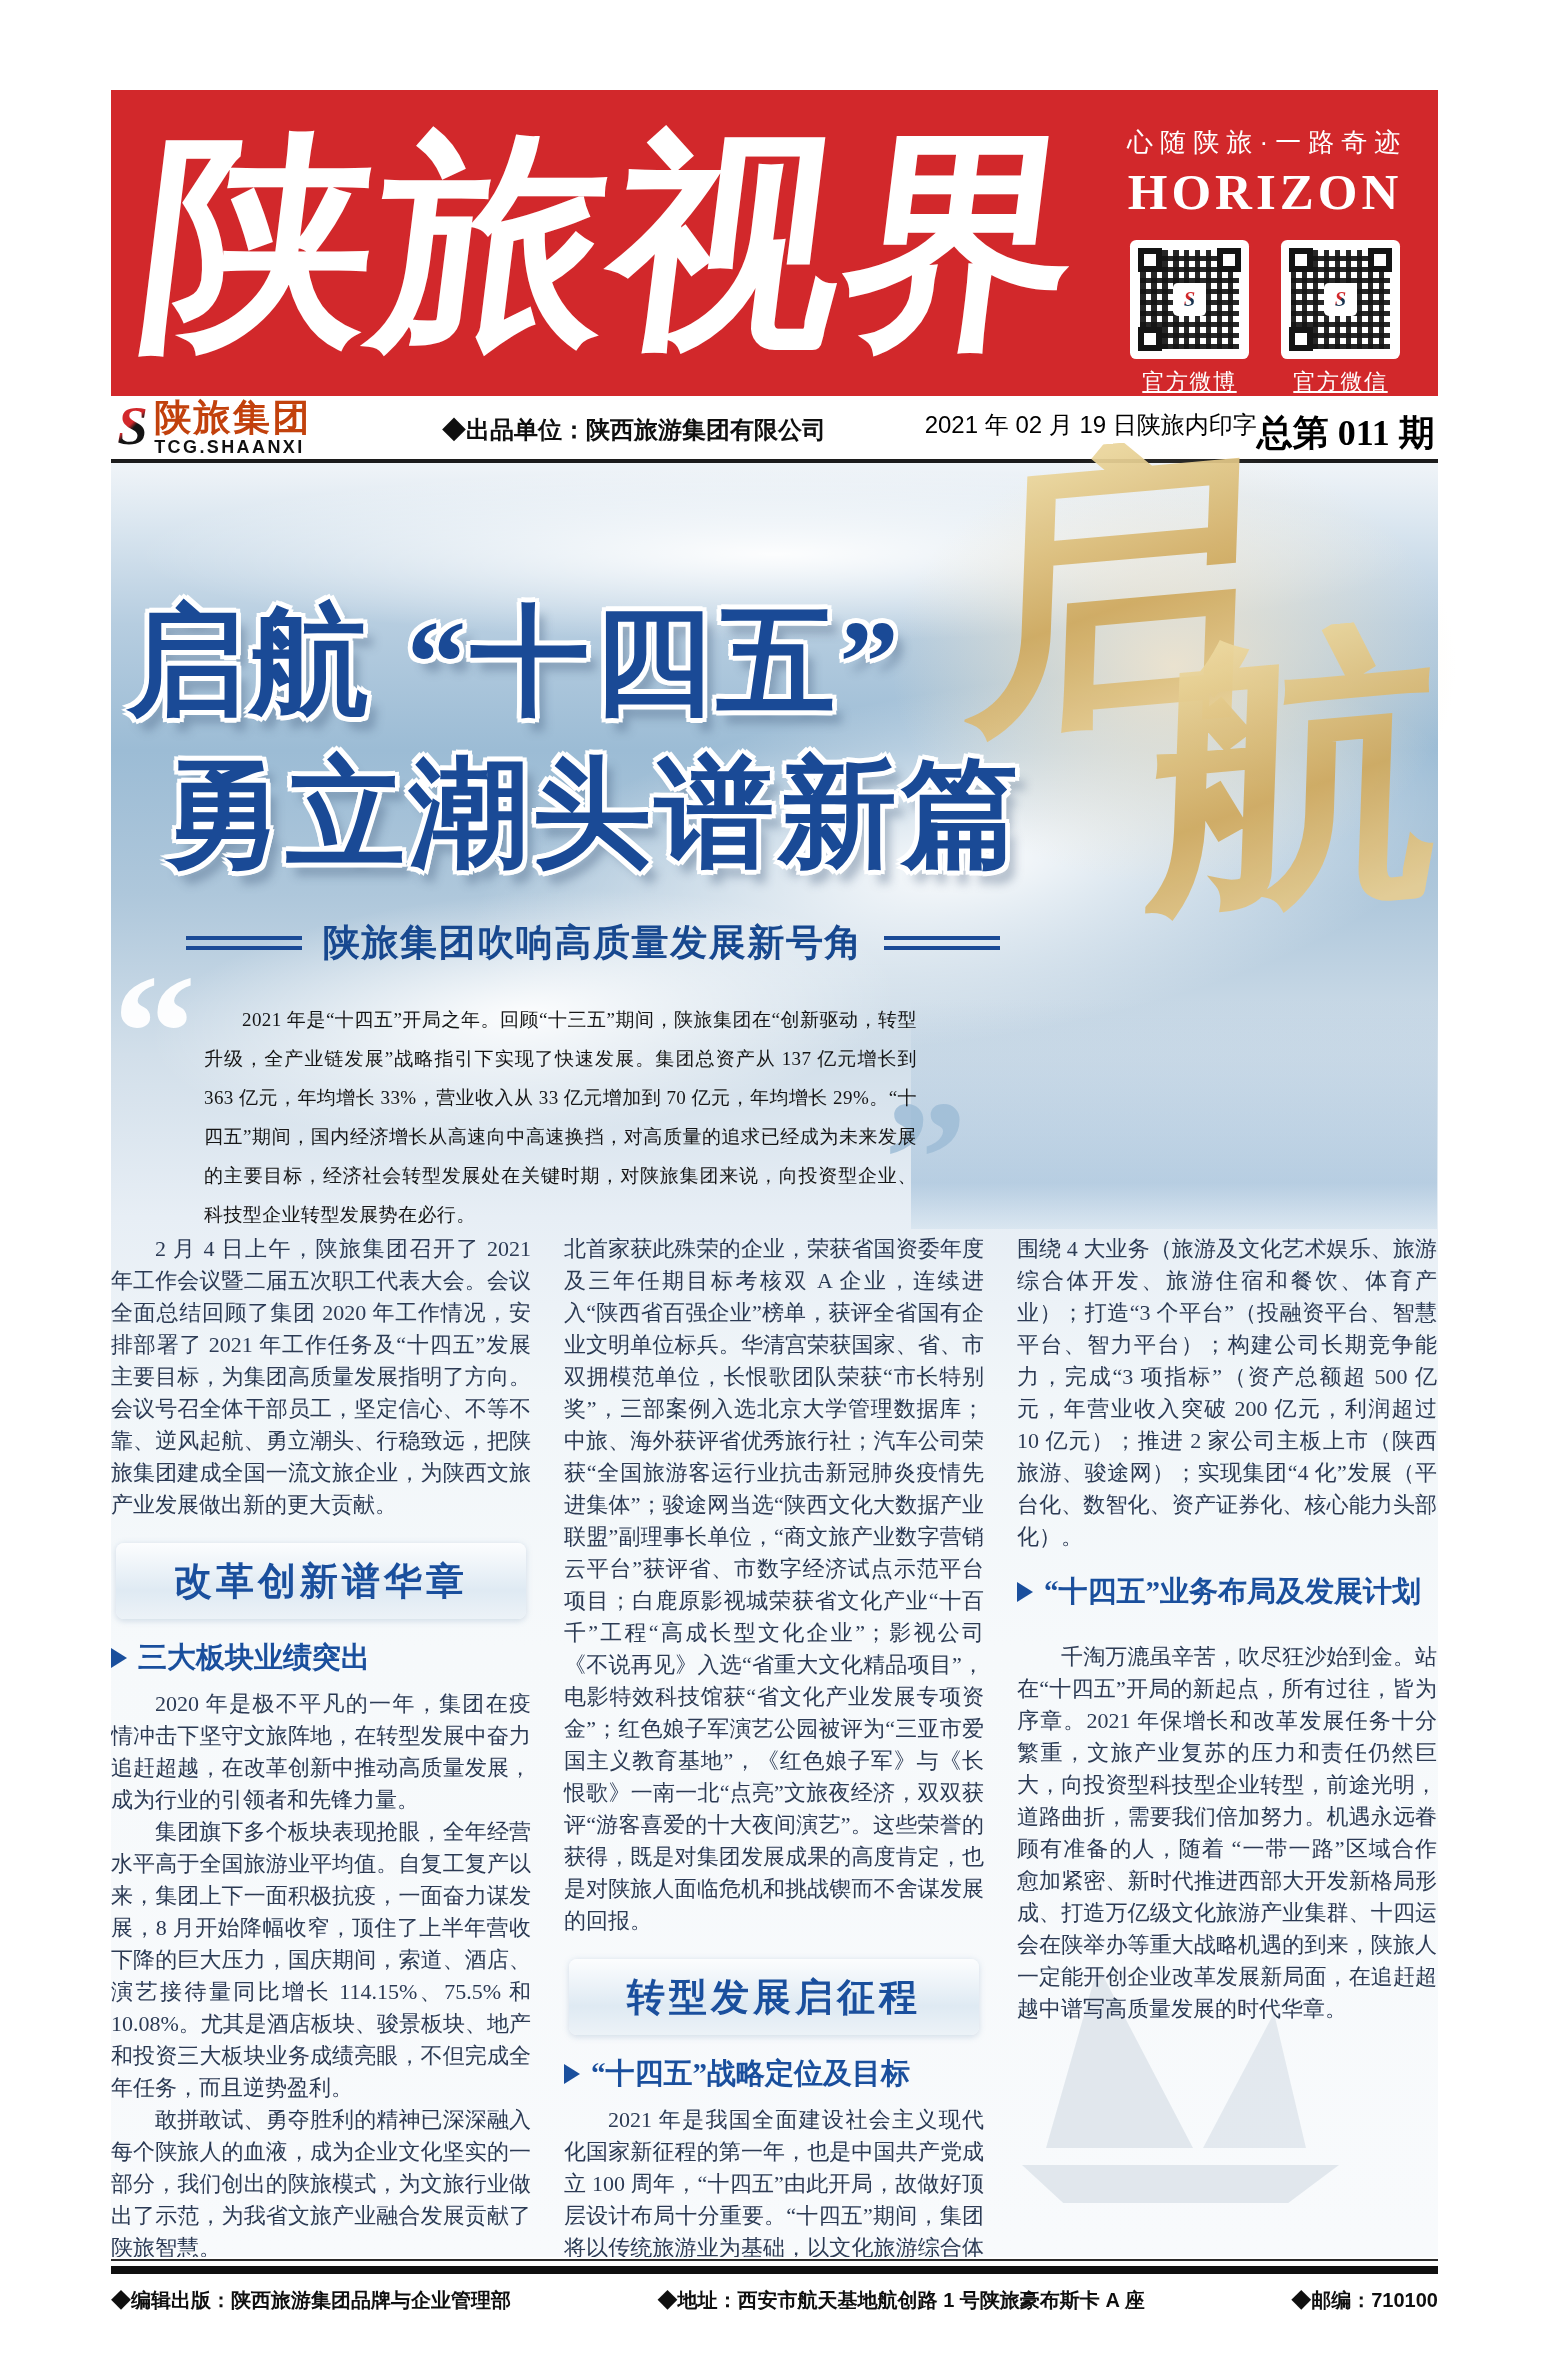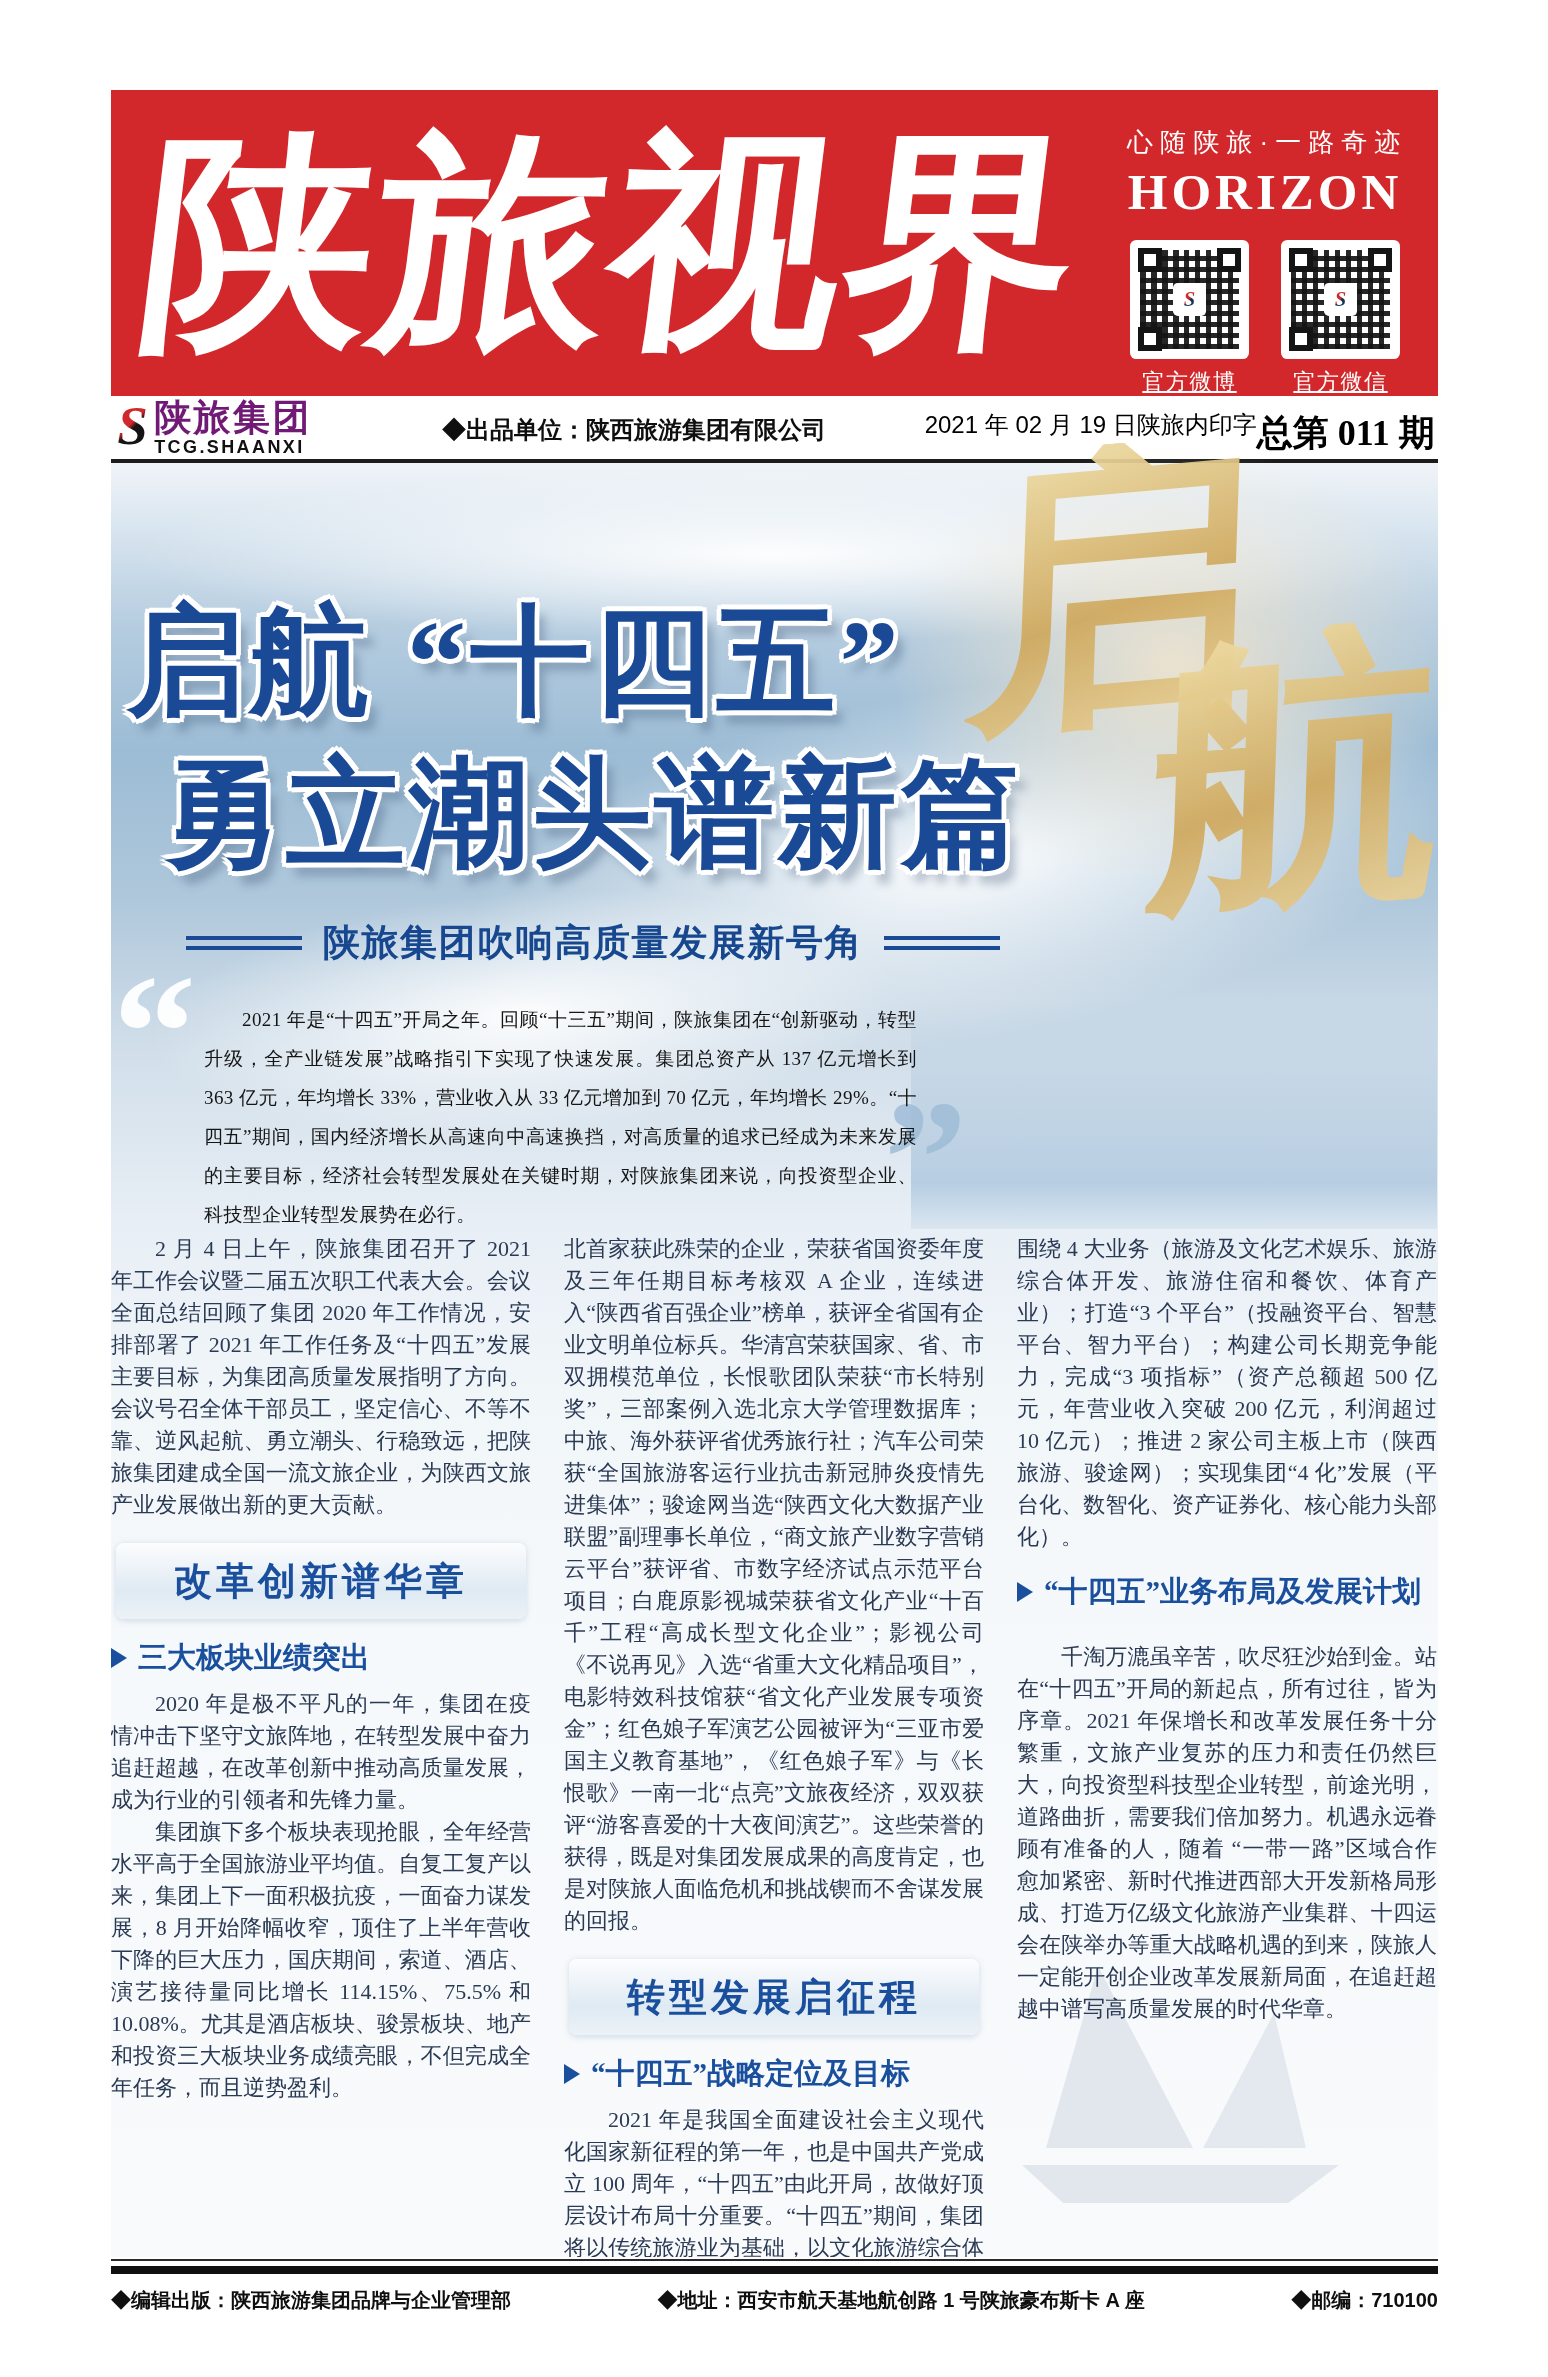--- a/index.html
+++ b/index.html
@@ -34,21 +34,21 @@
       background:linear-gradient(135deg,#d2282b 48%,#16324e 52%); -webkit-background-clip:text; background-clip:text; color:transparent; }
   .qr-label { margin-top:8px; font-size:22px; letter-spacing:1.6px; color:#fff;text-decoration:underline; }
 
   
   .infobar { position:absolute; left:111px; top:396px; width:1327px; height:62px; background:#fff; }
   .infobar-rule { position:absolute; left:111px; top:459px; width:1327px; height:4px; background:#1c1c1c; }
   .brand { position:absolute; left:6.3px; top:1.6px; display:flex; align-items:flex-start; }
   .brand-mark { font-family:"Liberation Serif",serif; font-style:italic; font-weight:900; font-size:55px; line-height:55px;
       background:linear-gradient(135deg,#d2282b 46%,#141414 54%); -webkit-background-clip:text; background-clip:text; color:transparent; }
   .brand-text { margin-left:6.3px; }
-  .brand-cn { font-family:"Liberation Serif","DejaVu Serif",serif; font-weight:900; font-size:37px; line-height:39px; color:#701a75; letter-spacing:2.4px; }
+  .brand-cn { font-family:"Liberation Serif","DejaVu Serif",serif; font-weight:900; font-size:37px; line-height:39px; color:#c2410c; letter-spacing:2.4px; }
   .brand-en { font-size:18px; font-weight:bold; letter-spacing:2.4px; color:#111; margin-top:0.8px; }
   .pub-line { position:absolute; left:331px; top:18px; display:flex; gap:49px; font-weight:bold; font-size:24px; color:#0f0f0f; white-space:nowrap;flex-direction:column; }
   .issue-line { position:absolute; right:3.2px; top:12.7px; display:flex; align-items:flex-start; gap:0; color:#000000; white-space:nowrap; }
   .issue-date, .issue-print { font-size:24px; }
   .issue-no { font-family:Liberation Serif, serif; font-weight:900; font-size:36px; }
 
   
   .content-bg { position:absolute; left:111px; top:463px; width:1327px; height:1794px;
     background:linear-gradient(180deg,#f0f4f8 0%, #dde8f1 3%, #b6cde0 9%, #9cbcd5 16%, #aec7db 24%,
       #d2dfea 33%, #e7eef5 42%, #f1f6f9 52%, #f6f9fb 66%, #f8fafc 100%); }
@@ -199,20 +199,21 @@
     <p class="ind">2 月 4 日上午，陕旅集团召开了 2021 年工作会议暨二届五次职工代表大会。会议全面总结回顾了集团 2020 年工作情况，安排部署了 2021 年工作任务及“十四五”发展主要目标，为集团高质量发展指明了方向。会议号召全体干部员工，坚定信心、不等不靠、逆风起航、勇立潮头、行稳致远，把陕旅集团建成全国一流文旅企业，为陕西文旅产业发展做出新的更大贡献。</p>
     <div class="banner">
         <span>改革创新谱华章</span>
       </div>
     <div class="subhead">
       <div class="tri"></div>
       <span>三大板块业绩突出</span>
     </div>
     <p class="ind">2020 年是极不平凡的一年，集团在疫情冲击下坚守文旅阵地，在转型发展中奋力追赶超越，在改革创新中推动高质量发展，成为行业的引领者和先锋力量。</p>
     <p class="ind">集团旗下多个板块表现抢眼，全年经营水平高于全国旅游业平均值。自复工复产以来，集团上下一面积极抗疫，一面奋力谋发展，8 月开始降幅收窄，顶住了上半年营收下降的巨大压力，国庆期间，索道、酒店、演艺接待量同比增长 114.15%、75.5% 和 10.08%。尤其是酒店板块、骏景板块、地产和投资三大板块业务成绩亮眼，不但完成全年任务，而且逆势盈利。</p>
+    <p class="ind">敢拼敢试、勇夺胜利的精神已深深融入每个陕旅人的血液，成为企业文化坚实的一部分，我们创出的陕旅模式，为文旅行业做出了示范，为我省文旅产业融合发展贡献了陕旅智慧。</p>
 
   </div>
   <div class="col">
     <p>北首家获此殊荣的企业，荣获省国资委年度及三年任期目标考核双 A 企业，连续进入“陕西省百强企业”榜单，获评全省国有企业文明单位标兵。华清宫荣获国家、省、市双拥模范单位，长恨歌团队荣获“市长特别奖”，三部案例入选北京大学管理数据库；中旅、海外获评省优秀旅行社；汽车公司荣获“全国旅游客运行业抗击新冠肺炎疫情先进集体”；骏途网当选“陕西文化大数据产业联盟”副理事长单位，“商文旅产业数字营销云平台”获评省、市数字经济试点示范平台项目；白鹿原影视城荣获省文化产业“十百千”工程“高成长型文化企业”；影视公司《不说再见》入选“省重大文化精品项目”，电影特效科技馆获“省文化产业发展专项资金”；红色娘子军演艺公园被评为“三亚市爱国主义教育基地”，《红色娘子军》与《长恨歌》一南一北“点亮”文旅夜经济，双双获评“游客喜爱的十大夜间演艺”。这些荣誉的获得，既是对集团发展成果的高度肯定，也是对陕旅人面临危机和挑战锲而不舍谋发展的回报。</p>
     <div class="banner">
         <span>转型发展启征程</span>
       </div>
     <div class="subhead">
       <div class="tri"></div>
       <span>“十四五”战略定位及目标</span>

